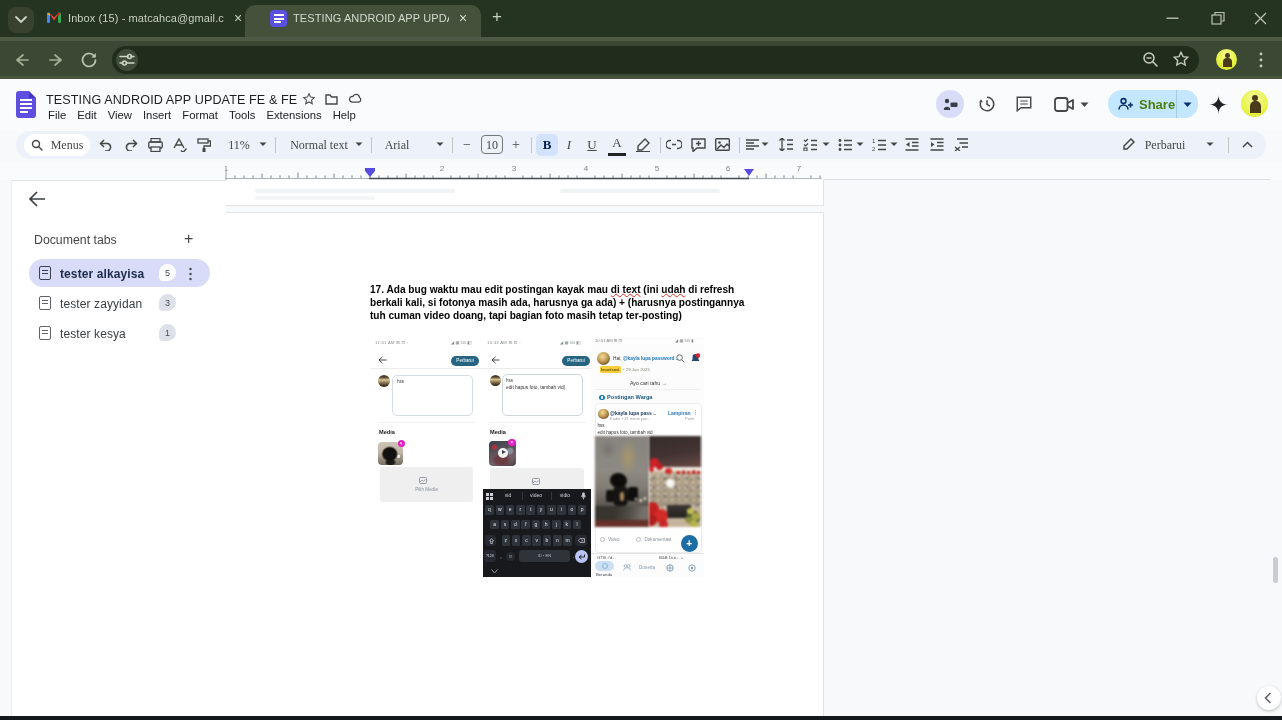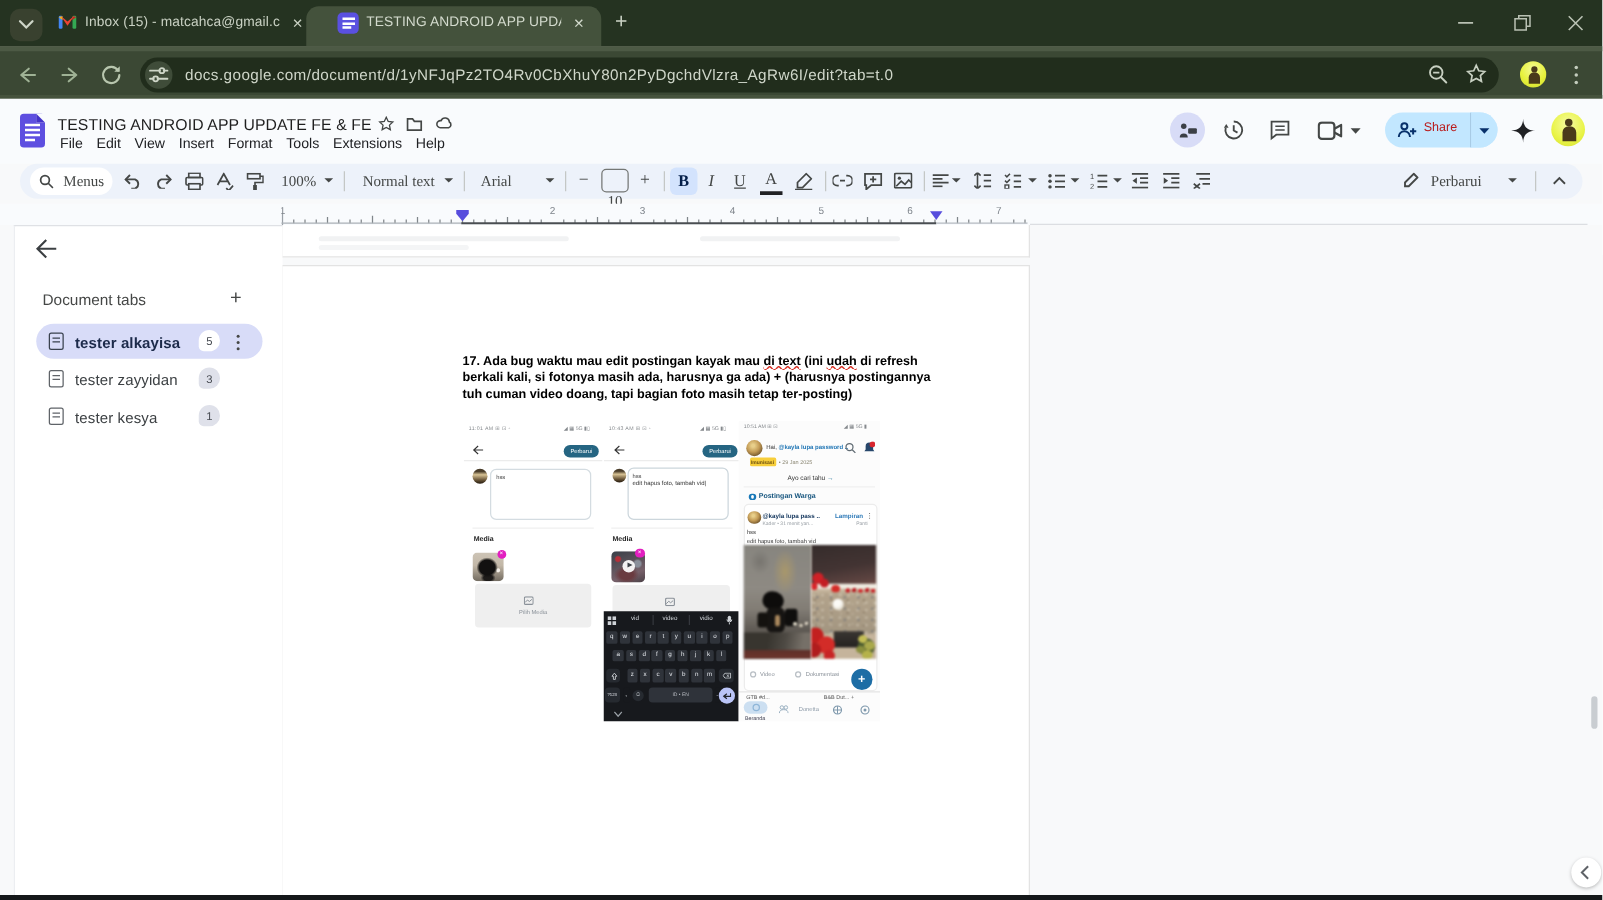--- a/index.html
+++ b/index.html
@@ -101,21 +101,20 @@
       <path d="M14.5 5.5 A6.5 6.5 0 1 0 15.5 9" stroke="#b8c6ae" stroke-width="1.7" fill="none" stroke-linecap="round"></path>
       <path d="M15.8 2 v4.4 h-4.4" fill="#b8c6ae" stroke="none"></path>
     </svg>
 <div id="urlpill"></div>
 <div class="abs" style="left:116px;top:49px;width:22px;height:22px;border-radius:50%;background:#3f4c39;"></div>
 <svg class="abs" style="left:119px;top:53px" width="16" height="14">
       <path d="M1 3.5 h8 M12 3.5 h3 M1 10 h3 M7 10 h8" stroke="#ced6c8" stroke-width="1.5" stroke-linecap="round"></path>
       <circle cx="10.5" cy="3.5" r="2" fill="none" stroke="#ced6c8" stroke-width="1.4"></circle>
       <circle cx="5.5" cy="10" r="2" fill="none" stroke="#ced6c8" stroke-width="1.4"></circle>
     </svg>
-<div class="urltext">docs.google.com/document/d/1yNFJqPz2TO4Rv0CbXhuY80n2PyDgchdVlzra_AgRw6I/edit?tab=t.0</div>
 <svg class="abs" style="left:1142px;top:51px" width="17" height="17">
       <circle cx="7" cy="7" r="5" fill="none" stroke="#c7cfc1" stroke-width="1.5"></circle>
       <path d="M10.8 10.8 L15 15" stroke="#c7cfc1" stroke-width="1.6" stroke-linecap="round"></path>
       <path d="M4.5 7 h5" stroke="#c7cfc1" stroke-width="1.4"></path>
     </svg>
 <svg class="abs" style="left:1172px;top:50px" width="18" height="18" viewBox="0 0 24 24">
       <path d="M12 3 l2.7 5.8 6.3 .8 -4.6 4.3 1.2 6.2 -5.6 -3.1 -5.6 3.1 1.2 -6.2 -4.6 -4.3 6.3 -.8 z" fill="none" stroke="#c7cfc1" stroke-width="1.8"></path>
     </svg>
 <div class="abs" style="left:1216px;top:49px;width:21px;height:21px;border-radius:50%;background:radial-gradient(circle at 50% 30%,#f4fa9a 0%,#e7f23c 55%,#cfd92e 100%);"></div>
 <div class="abs" style="left:1225px;top:53px;width:5px;height:5px;border-radius:50%;background:#4a3a1a;"></div>
@@ -167,21 +166,21 @@
 <svg class="abs" style="left:1080px;top:102px" width="9" height="6">
       <path d="M0.5 0.5 L4.5 5 L8.5 0.5" fill="#444746"></path>
     </svg>
 <div class="abs" style="left:1108px;top:90px;width:90px;height:28px;border-radius:14px;background:#c2e7ff;"></div>
 <div class="abs" style="left:1176px;top:90px;width:22px;height:28px;border-radius:0 14px 14px 0;background:#c2e7ff;border-left:1px solid #a8cbe5;"></div>
 <svg class="abs" style="left:1118px;top:97px" width="16" height="14">
       <circle cx="5.5" cy="4" r="2.4" fill="none" stroke="#08316b" stroke-width="1.6"></circle>
       <path d="M1 12.5 a4.5 4.5 0 0 1 9 0" fill="none" stroke="#08316b" stroke-width="1.6"></path>
       <path d="M12.5 5.5 v5 M10 8 h5" stroke="#08316b" stroke-width="1.6"></path>
     </svg>
-<div class="abs" style="left:1139px;top:97px;font-size:10px;color:#b91c1c;font-weight:400;">Share</div>
+<div class="abs" style="left:1139px;top:97px;font-size:13px;color:#4d7c0f;font-weight:700;">Share</div>
 <svg class="abs" style="left:1183px;top:102px" width="9" height="6">
       <path d="M0.5 0.5 L4.5 5 L8.5 0.5" fill="#08316b"></path>
     </svg>
 <svg class="abs" style="left:1208px;top:94px" width="21" height="21" viewBox="0 0 24 24">
       <path d="M12 1 C12 8 16 12 23 12 C16 12 12 16 12 23 C12 16 8 12 1 12 C8 12 12 8 12 1 z" fill="#202124"></path>
     </svg>
 <div class="abs" style="left:1241px;top:90px;width:27px;height:27px;border-radius:50%;background:radial-gradient(circle at 50% 35%,#f6fba6 0%,#e9f446 60%,#d3dd30 100%);"></div>
 <div class="abs" style="left:1252px;top:95px;width:6px;height:6px;border-radius:50%;background:#4a3a1a;"></div>
 <div class="abs" style="left:1249.5px;top:101px;width:11px;height:12px;border-radius:5px 5px 0 0;background:#4a3a1a;"></div>
 
@@ -208,38 +207,38 @@
     </svg>
 <svg class="abs" style="left:173px;top:138px" width="14" height="14">
       <path d="M1 10 L6 1 L11 10 M2.8 7 h6.4" fill="none" stroke="#444746" stroke-width="1.4"></path>
       <path d="M8 12.5 l2 2 l3.5 -4" fill="none" stroke="#444746" stroke-width="1.4"></path>
     </svg>
 <svg class="abs" style="left:197px;top:138px" width="14" height="14">
       <rect x="1" y="1" width="10" height="4" fill="none" stroke="#444746" stroke-width="1.3"></rect>
       <path d="M11 3 h2.5 v5 H7 v2" fill="none" stroke="#444746" stroke-width="1.3"></path>
       <rect x="5.5" y="10" width="3" height="4" fill="#444746"></rect>
     </svg>
-<div class="tb" style="left:222px;width:34px;">100%</div>
+<div class="tb" style="left:222px;width:34px;">11%</div>
 <svg class="abs" style="left:259px;top:142px" width="8" height="5">
       <path d="M0.5 0.5 L4 4 L7.5 0.5" fill="#444746"></path>
     </svg>
 <div class="tbsep" style="left:275px;"></div>
 <div class="tb" style="left:286px;width:66px;text-align:right;">Normal text</div>
 <svg class="abs" style="left:355px;top:142px" width="8" height="5">
       <path d="M0.5 0.5 L4 4 L7.5 0.5" fill="#444746"></path>
     </svg>
 <div class="tbsep" style="left:371px;"></div>
 <div class="tb" style="left:382px;width:30px;">Arial</div>
 <svg class="abs" style="left:436px;top:142px" width="8" height="5">
       <path d="M0.5 0.5 L4 4 L7.5 0.5" fill="#444746"></path>
     </svg>
 <div class="tbsep" style="left:452px;"></div>
 <div class="tb" style="left:459px;width:16px;font-size:14px;">−</div>
 <div class="abs" style="left:481px;top:135px;width:22px;height:19px;border:1px solid #747775;border-radius:4px;"></div>
-<div class="tb" style="left:481px;width:22px;margin-top:16px;">10</div>
+<div class="tb" style="left:481px;width:22px;">10</div>
 <div class="tb" style="left:508px;width:16px;font-size:14px;">+</div>
 <div class="tbsep" style="left:531px;"></div>
 <div class="abs" style="left:536px;top:134px;width:22px;height:22px;background:#d3e3fd;border-radius:5px;"></div>
 <div class="tb" style="left:536px;width:22px;font-weight:bold;font-size:13px;color:#041e49;">B</div>
 <div class="tb" style="left:560px;width:18px;font-style:italic;font-size:13px;font-family:'Liberation Serif',serif;">I</div>
 <div class="tb" style="left:583px;width:18px;text-decoration:underline;font-size:13px;">U</div>
 <div class="tb" style="left:608px;width:18px;font-size:13px;border-bottom:3px solid #202124;height:24px;top:132px;">A</div>
 <svg class="abs" style="left:636px;top:138px" width="14" height="14">
       <path d="M9 1 L13 5 L6 12 H2 v-4 z" fill="none" stroke="#444746" stroke-width="1.4"></path>
       <path d="M0 14 h14" stroke="#444746" stroke-width="2"></path>

